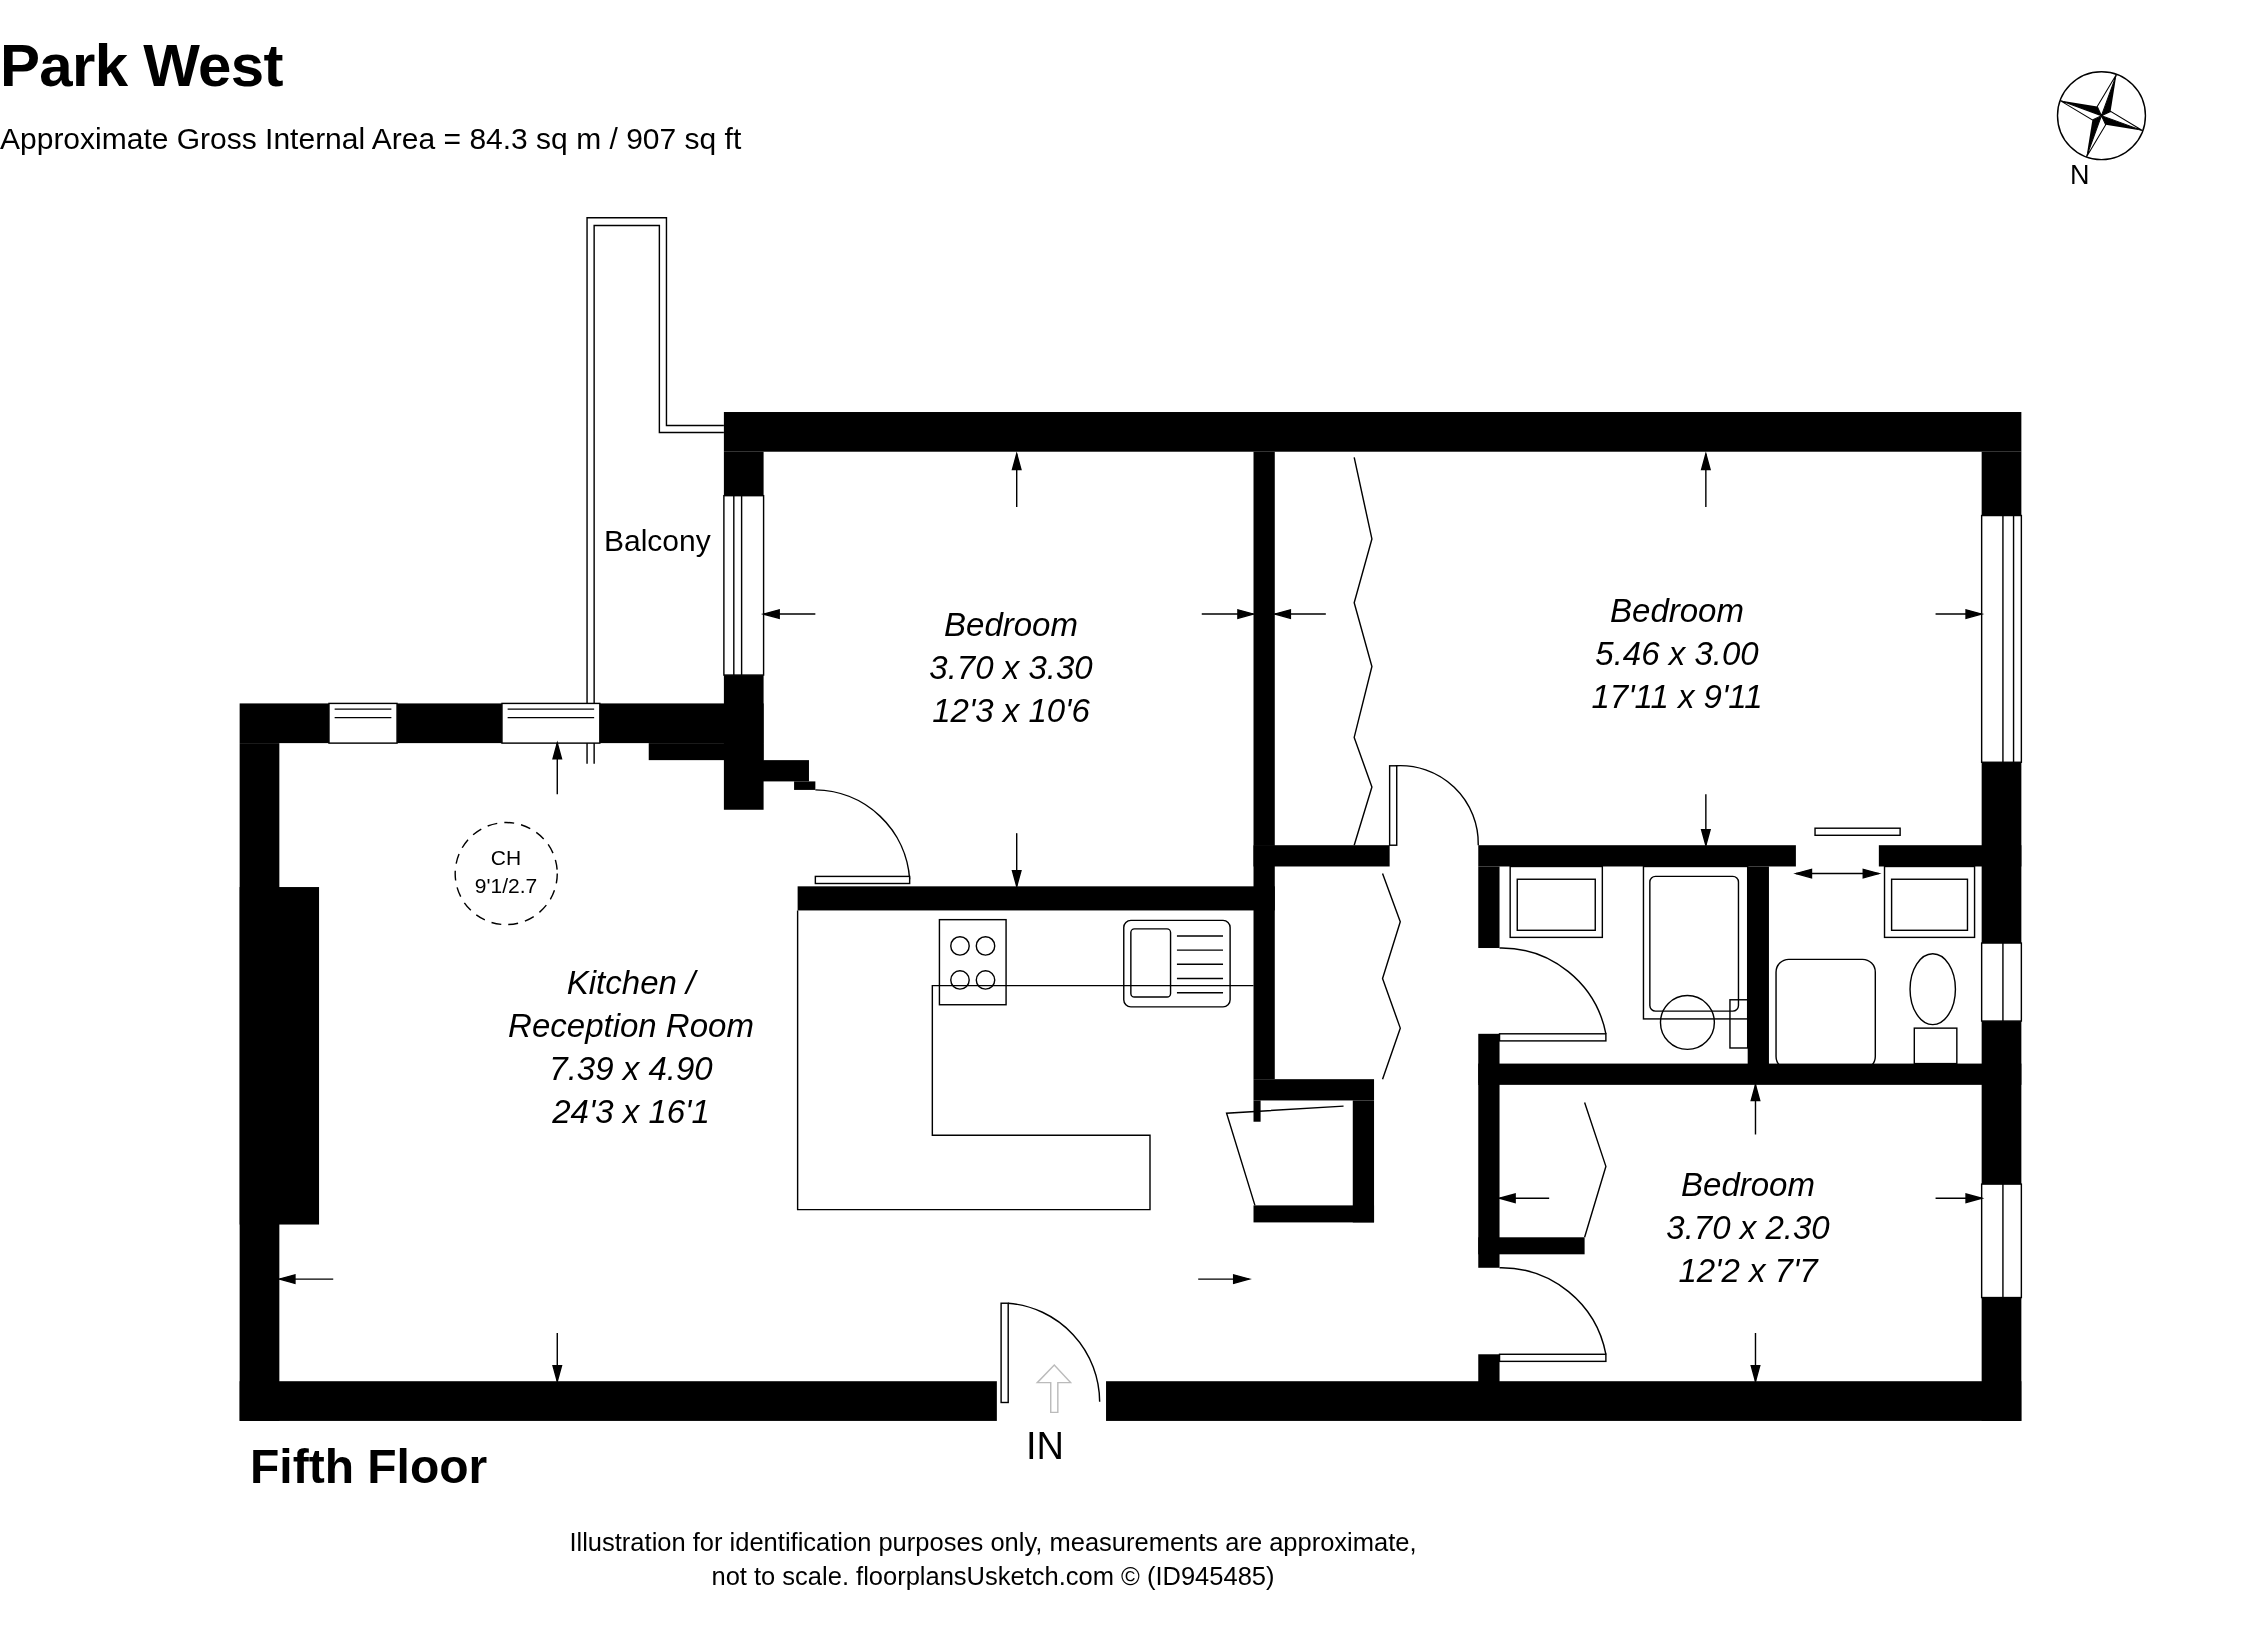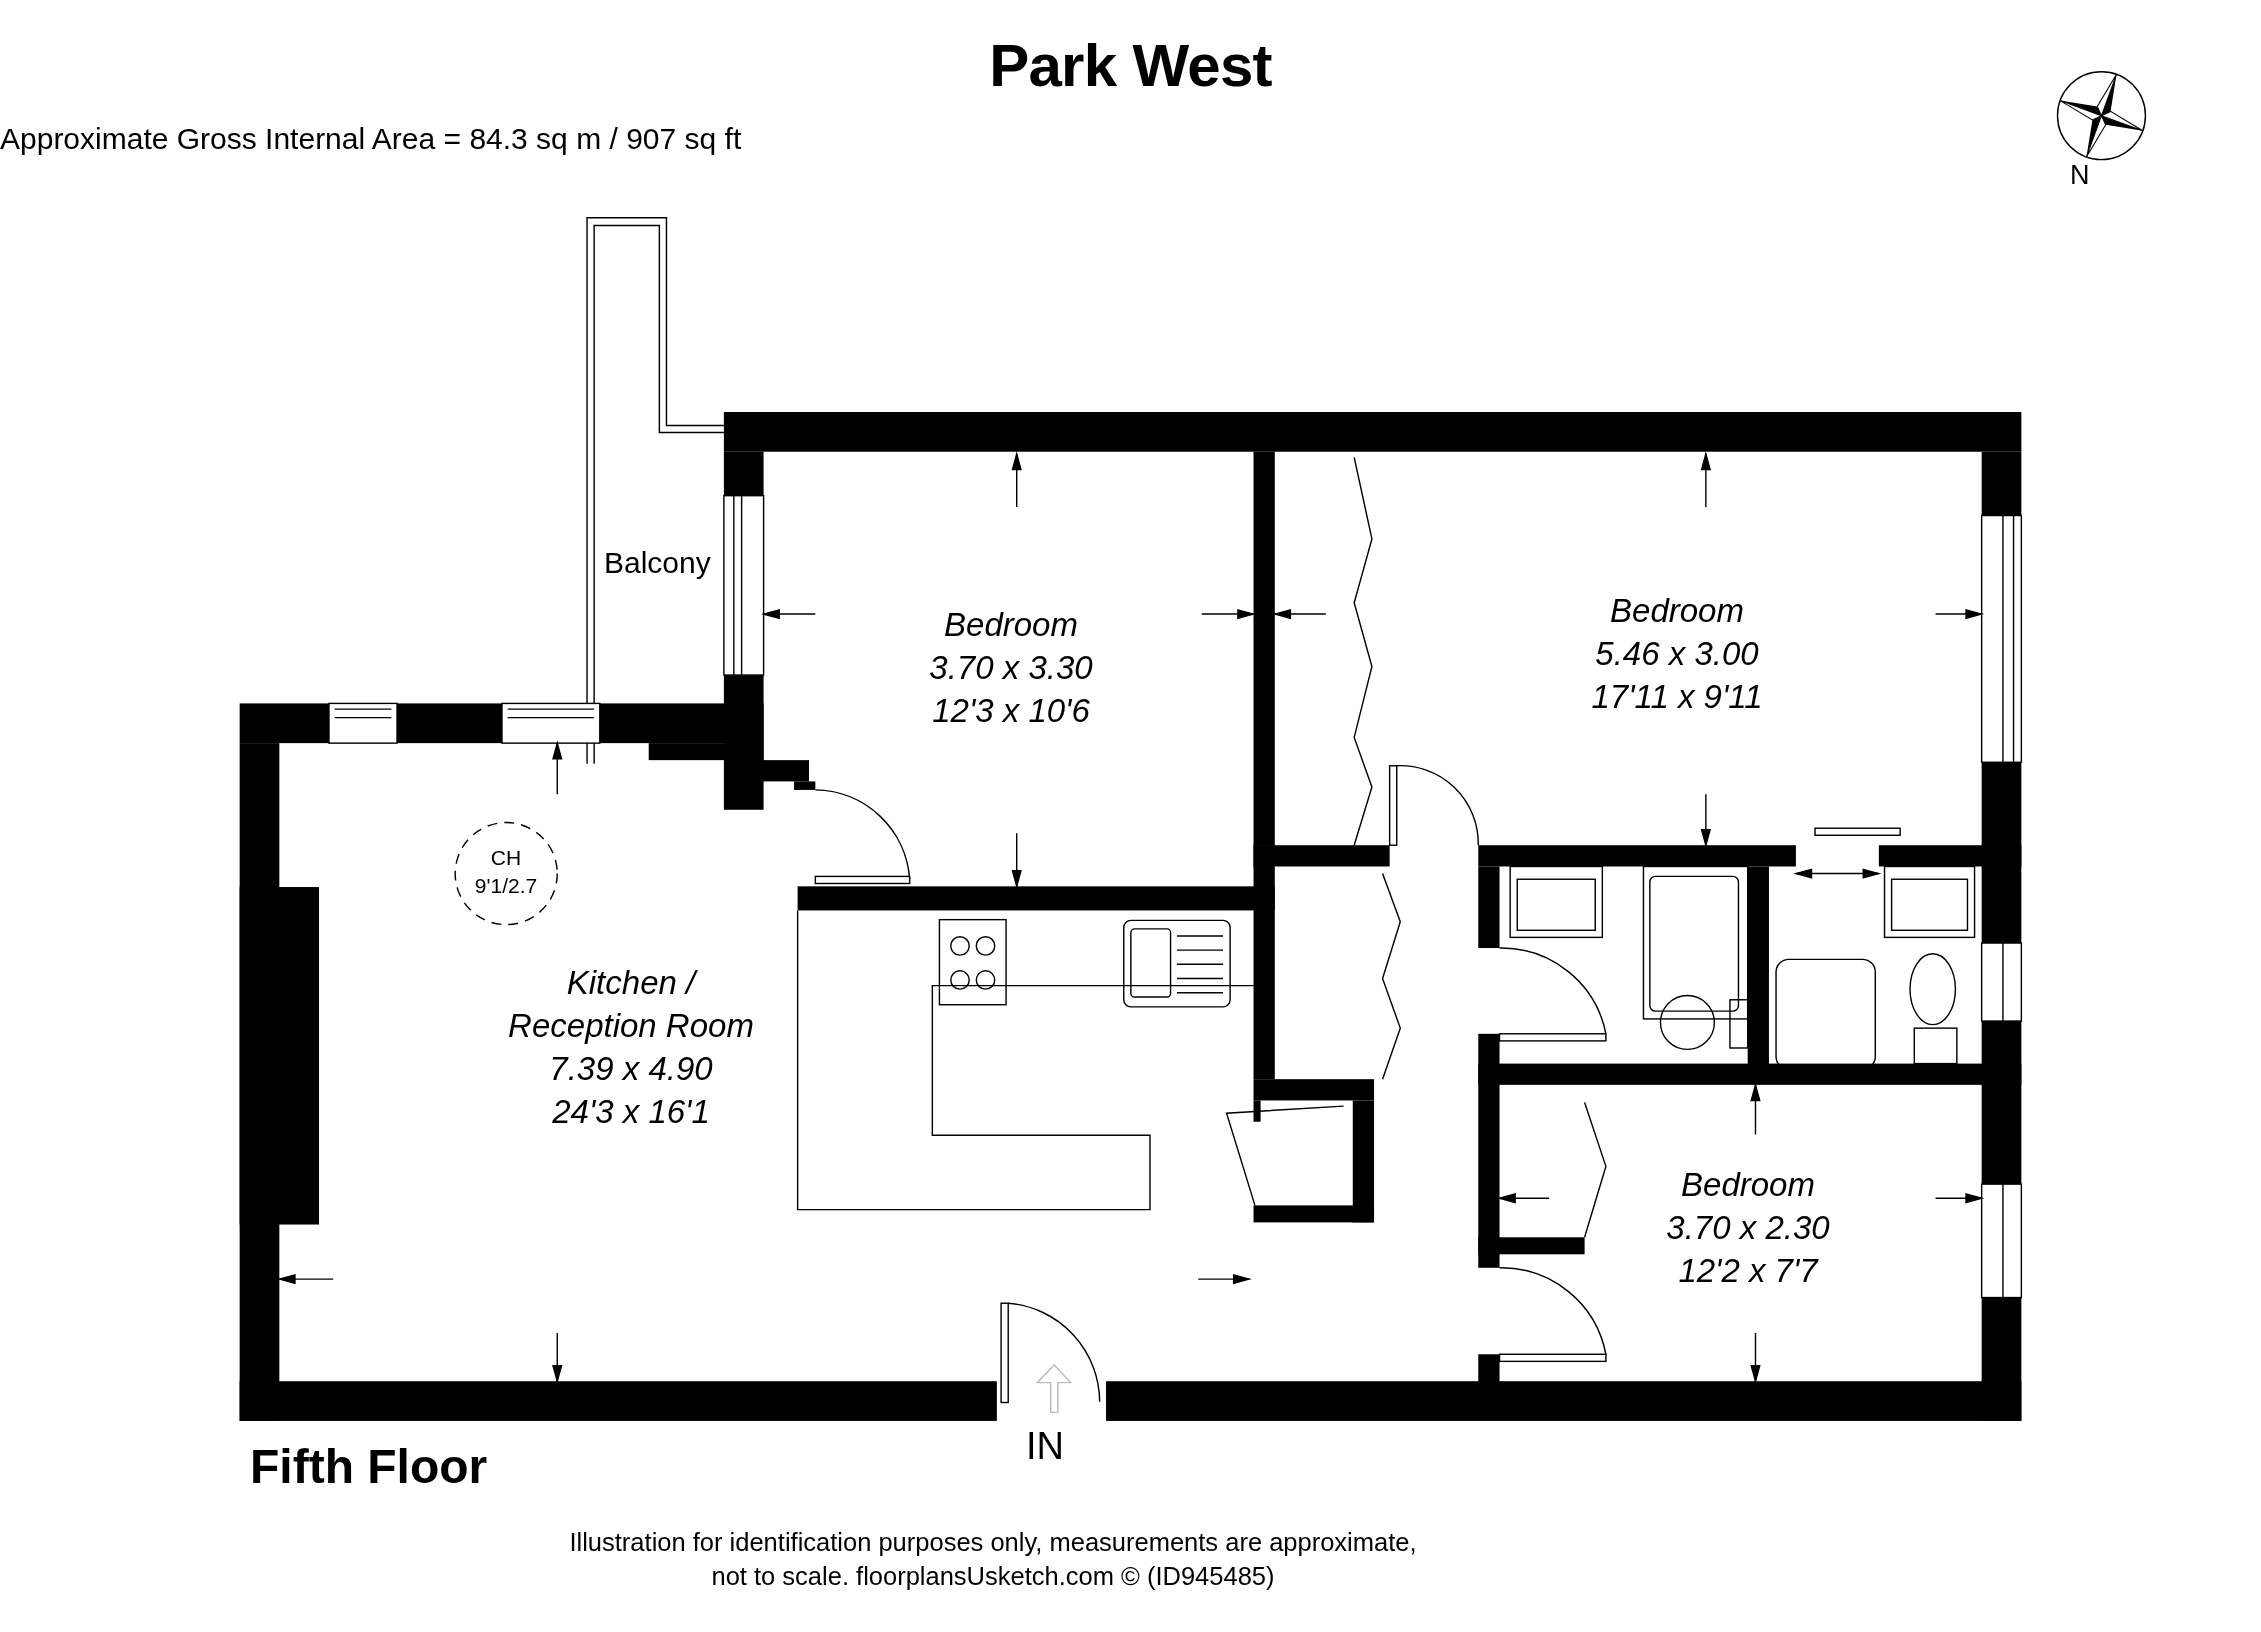--- a/index.html
+++ b/index.html
@@ -1,19 +1,19 @@
 <!DOCTYPE html>
 <html style="font-size:11.3px"><head>
 <meta charset="utf-8">
 <style>
   html, body { margin: 0; padding: 0; background: #ffffff; }
   body { width: 2261px; height: 1633px; position: relative; overflow: hidden;
          font-family: "Liberation Sans", sans-serif; color: #000; }
   .abs { position: absolute; white-space: nowrap; }
-  #title { left: 0; width: 2261px; top: 31px; text-align: center; font-weight: bold; font-size: 60px; letter-spacing: -0.7px; }
+  #title { left: 0; width: 2261px; top: 31px; font-weight: bold; font-size: 60px; letter-spacing: -0.7px; }
   #subtitle { left: 0; width: 2261px; top: 122px; text-align: left; font-size: 30px; }
   #floor-label { left: 250px; top: 1439px; font-size: 48px; font-weight: bold; }
   #in-label { left: 1026px; top: 1425px; font-size: 38px; }
   #disclaimer { left: 0; width: 1986px; top: 1525px; text-align: center; font-size: 25.5px; line-height: 34px; }
   .room-label { text-align: center; font-size: 33px; line-height: 43px; font-style: italic; }
   #compass-n { left: 2070px; top: 160px; font-size: 27px; }
   svg#plan { position: absolute; left: 0; top: 0; }
 </style>
 </head>
 <body>
@@ -202,21 +202,21 @@
     <line x1="2730" y1="1690" x2="2795" y2="1690"></line>
       <polygon points="2795,1690 2773,1684 2773,1696"></polygon>
     <line x1="2533" y1="1232" x2="2650" y2="1232"></line>
       <polygon points="2533,1232 2555,1226 2555,1238"></polygon>
       <polygon points="2650,1232 2628,1226 2628,1238"></polygon>
   </g>
 </svg>
 
 <div class="abs" id="compass-n">N</div>
 
-<div class="abs" style="left:604px; top:546px; font-size:30px;">Balcony</div>
+<div class="abs" style="left:604px; top:524px; font-size:30px;">Balcony</div>
 
 <div class="abs room-label" style="left:869px; top:603px; width:284px;">
   <div>Bedroom</div>
   <div>3.70 x 3.30</div>
   <div>12'3 x 10'6</div>
 </div>
 
 <div class="abs room-label" style="left:1535px; top:589px; width:284px;">
   <div>Bedroom</div>
   <div>5.46 x 3.00</div>

